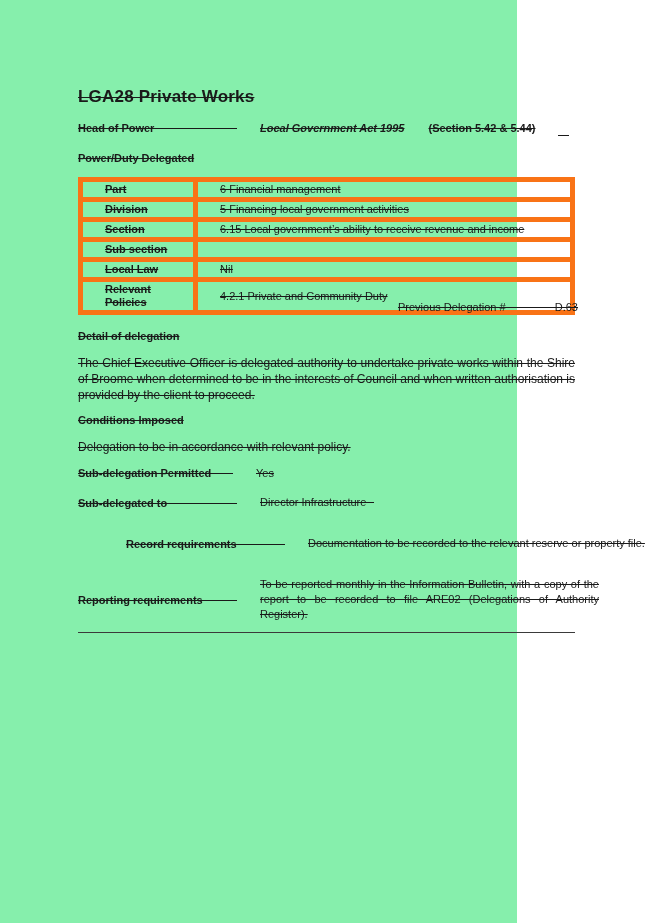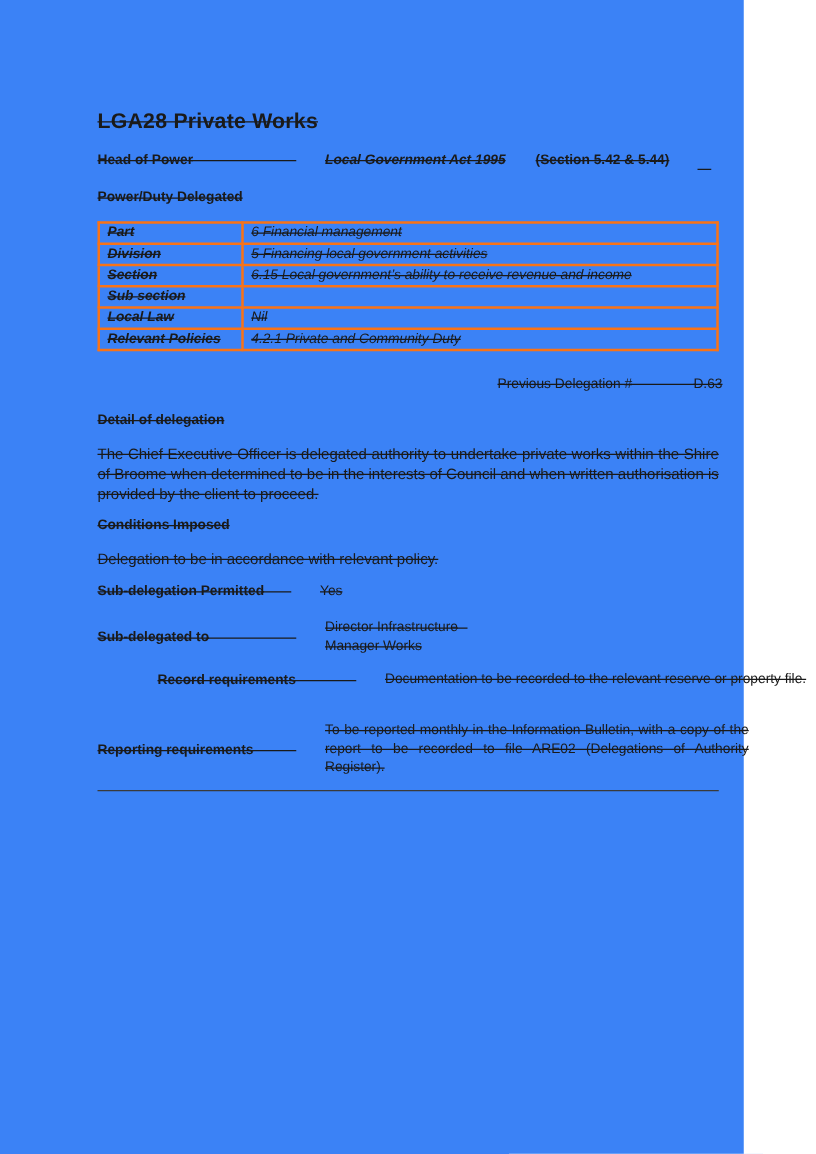--- a/index.html
+++ b/index.html
@@ -4,21 +4,21 @@
 <style>
   * { margin: 0; padding: 0; box-sizing: border-box; }
   html, body { background: #ffffff; }
   body {
     width: 653px; height: 923px;
     font-family: "Liberation Sans", "DejaVu Sans", sans-serif;
     color: #1a1a1a;
     position: relative;
     overflow: hidden;
   }
-  .page { position: absolute; left: 0; top: 0; width: 595px; height: 923px; background: #3b82f6; }
+  .page { position: absolute; left: 0; top: 0; width: 517px; height: 923px; background: #86efac; }
 
   .abs { position: absolute; }
   .st { text-decoration: line-through; text-decoration-thickness: 1px; }
   .b { font-weight: bold; }
   .i { font-style: italic; }
 
   .doc-title {
     left: 78px; top: 87px;
     font-size: 17px; font-weight: bold; letter-spacing: 0.2px;
     white-space: nowrap;
@@ -33,26 +33,25 @@
   .trail::before { content: ""; position: absolute; left: -1px; right: 0; top: 7px; border-top: 1px solid #1a1a1a; }
 
   .heading { left: 78px; font-size: 11px; line-height: 14px; font-weight: bold; white-space: nowrap; }
   .bodytext { left: 78px; width: 497px; font-size: 12px; line-height: 16px; text-align: justify; }
 
   table.delegation {
     position: absolute; left: 78px; top: 177px; width: 497px;
     border-collapse: collapse; font-size: 11px;
   }
   table.delegation td {
-    border: 2px solid #f97316;
+    border: 5px solid #f97316;
     height: 16.5px;
-    padding: 1px 6px 1px 6px;
+    padding: 1px 6px 1px 22px;
     vertical-align: middle;
     line-height: 13px;
-    font-style: italic;
   }
   table.delegation td.k { width: 115px; font-weight: bold; }
 
   .prevdel { left: 398px; top: 300px; width: 180px; display: flex; font-size: 11px; line-height: 14px; }
   .prevdel .txt { white-space: nowrap; }
 
   .valcol { width: 339px; flex: 0 0 339px; font-size: 11px; line-height: 15px; }
   .valcol.just { text-align: justify; }
   .val-line { display: flex; }
   .val-line .txt { white-space: nowrap; }
@@ -132,23 +131,20 @@
   <div class="abs fieldrow" style="top:495px;">
     <div class="lblcol">
       <span class="txt b st">Sub-delegated to</span>
       <span class="leader"></span>
     </div>
     <div class="valcol">
       <div class="val-line">
         <span class="txt st">Director Infrastructure</span>
         <span class="trail2"></span>
       </div>
-      <div class="val-line">
-        <span class="txt st">Manager Works</span>
-      </div>
     </div>
   </div>
 
   <div class="abs fieldrow" style="top:536px;padding-left:48px;">
     <div class="lblcol">
       <span class="txt b st">Record requirements</span>
       <span class="leader"></span>
     </div>
     <div class="valcol just st">Documentation to be recorded to the relevant reserve or property file.</div>
   </div>

